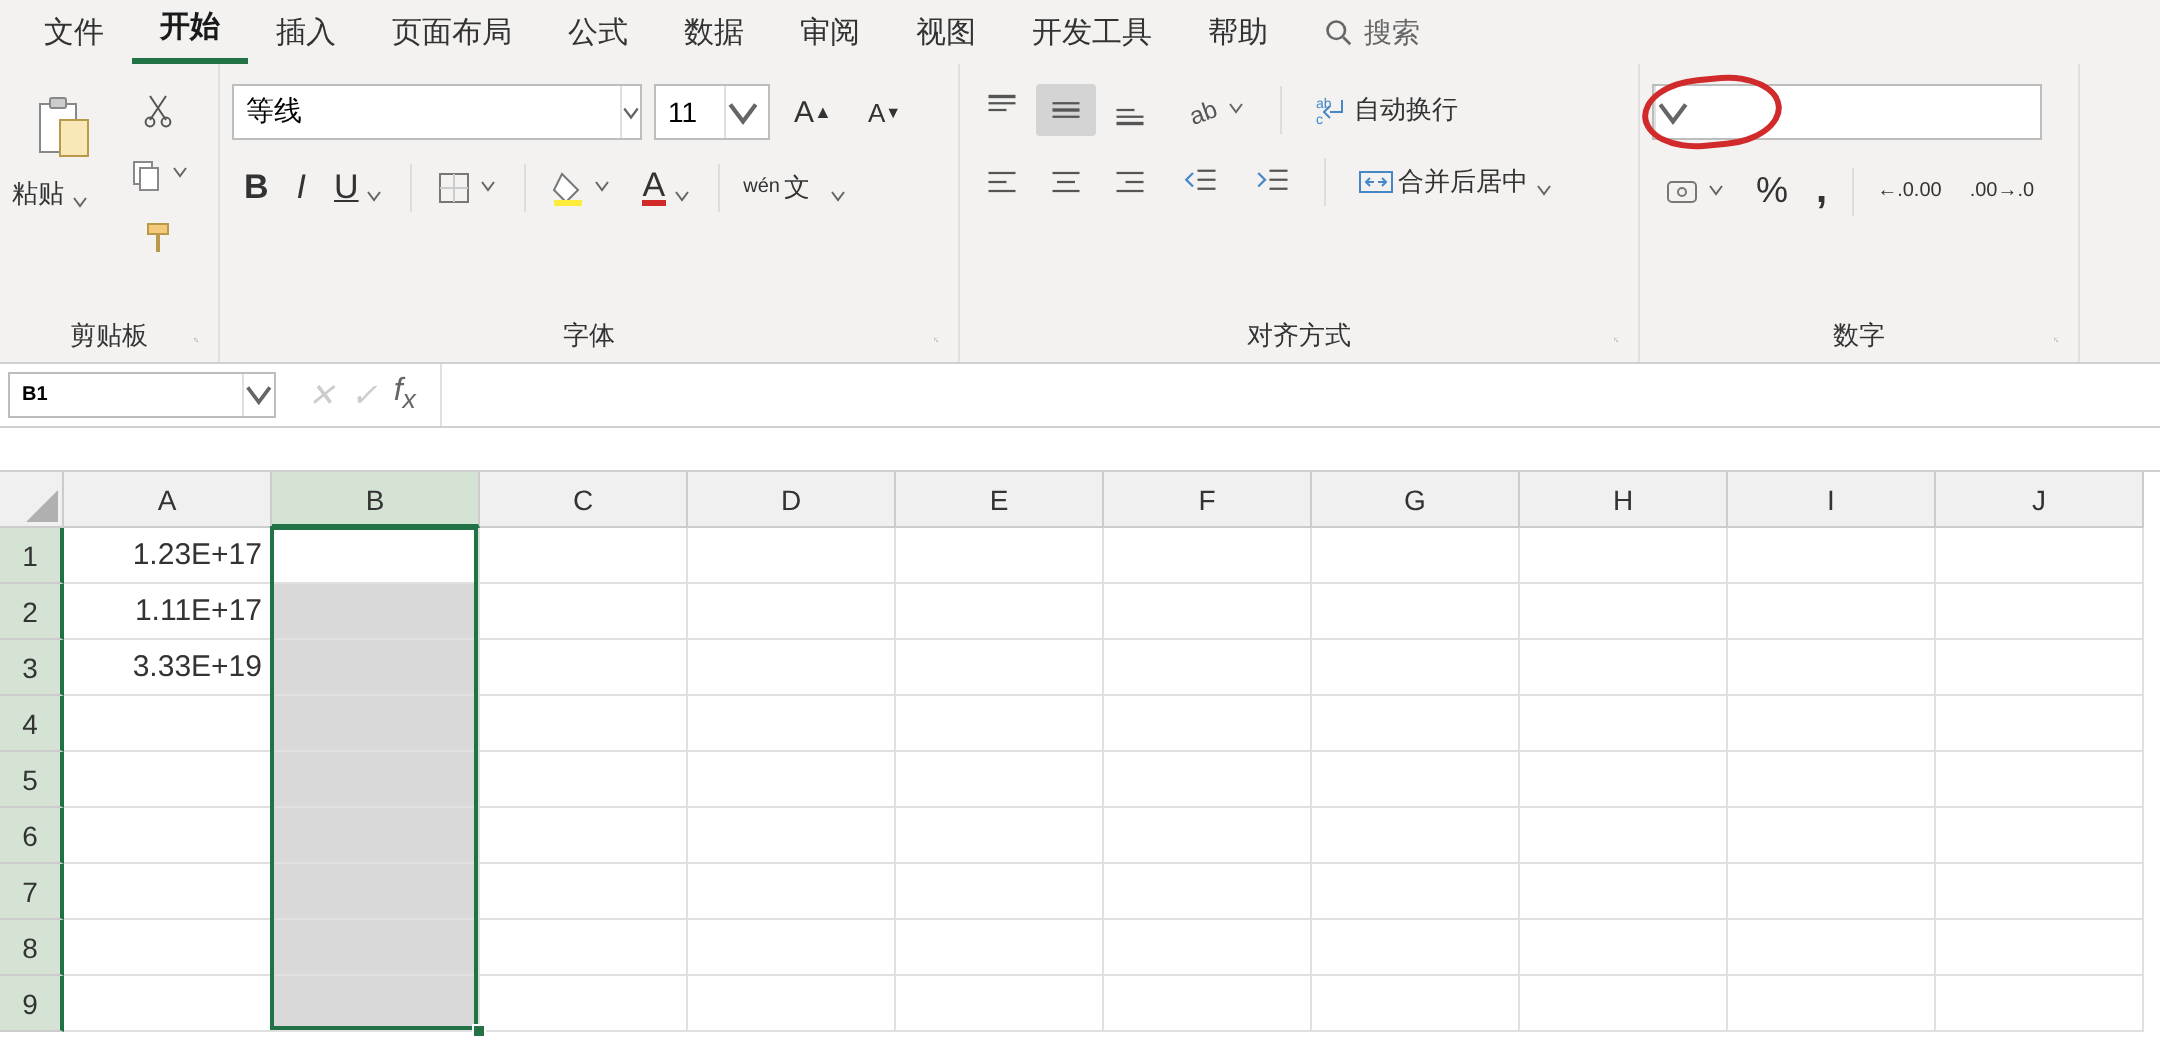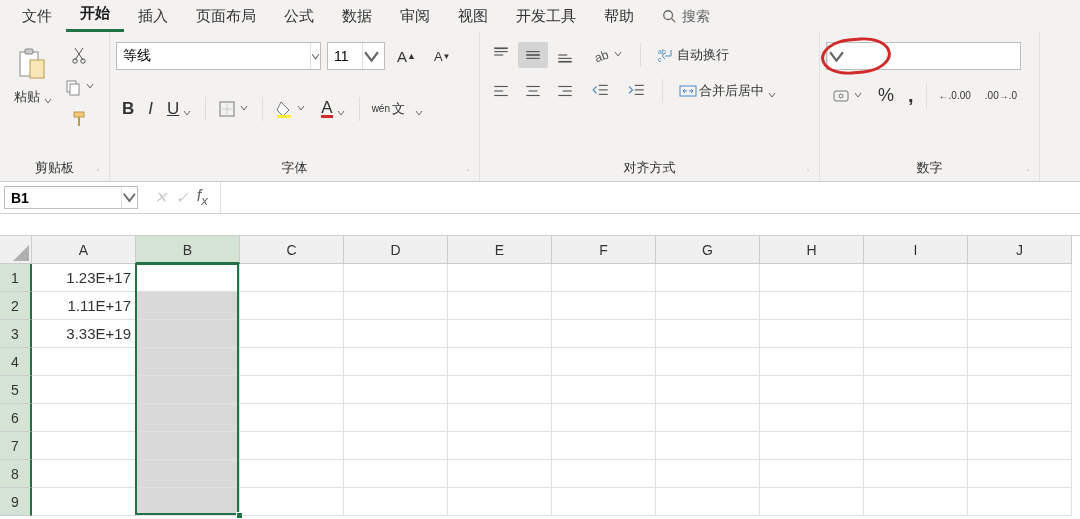--- a/index.html
+++ b/index.html
@@ -37,21 +37,21 @@
   .format-wrap { position: relative; }
   
   .align-cell { width: 30px; height: 26px; display: flex; align-items: center; justify-content: center; }
   .align-cell.sel { background: #d4d4d4; }
   
   .rtxt { font-size: 13px; }
   
   
   .barrow { height: 32px; display: flex; align-items: stretch; border-bottom: 1px solid #d0d0d0; }
   .namebox { width: 134px; border: 1px solid #bdbdbd; margin: 4px; display: flex; align-items: center; }
-  .namebox input { border: 0; outline: 0; width: 100%; padding: 0 6px; font-weight: bold; font-size: 14px; }
+  .namebox input { border: 0; outline: 0; width: 100%; padding: 0 6px; font-weight: bold; font-size: 10px; }
   .namebox .dd-a { width: 18px; border-left: 1px solid #e0e0e0; display: flex; align-items: center; justify-content: center; height: 100%; }
   .fbar-btns { display: flex; align-items: center; gap: 8px; padding: 0 12px; color: #bbb; }
   .fbar-btns span { font-style: italic; font-size: 16px; }
   .fx { font-style: italic; color: #666; font-size: 14px; }
   .fbar-input { flex: 1; border-left: 1px solid #e0e0e0; display: flex; align-items: center; padding: 0 8px; }
   .fbar-input input { border: 0; outline: 0; width: 100%; font-size: 14px; }
   
   
   .grid { display: grid; grid-template-columns: 32px repeat(10, 104px); grid-auto-rows: 28px; position: relative; }
   .corner { background: #f0f0f0; border-right: 1px solid #ccc; border-bottom: 1px solid #ccc; position: relative; }
@@ -85,21 +85,21 @@
           <line x1="11" y1="11" x2="15" y2="15" stroke="#666" stroke-width="1.5"></line>
         </svg></span>
     <span>搜索</span>
   </div>
 </div>
 
 <div class="ribbon">
 
   <div class="rgroup" style="width:110px">
     <div class="rgroup-body">
-      <div class="vstack" style="align-items:flex-end">
+      <div class="vstack" style="align-items:flex-start">
         <div class="btn icon32">
           <svg viewBox="0 0 36 36">
               <rect x="8" y="6" width="18" height="24" fill="#fff" stroke="#888"></rect>
               <rect x="13" y="3" width="8" height="5" rx="1" fill="#ccc" stroke="#888"></rect>
               <rect x="18" y="14" width="14" height="18" fill="#f9e7b8" stroke="#b89a4a"></rect>
             </svg>
         </div>
         <div class="hstack">
           <span class="rtxt">粘贴</span>
           <span class="dd"><svg viewBox="0 0 8 8">
@@ -136,21 +136,21 @@
     </div>
     <div class="rgroup-label">剪贴板</div>
     <div class="launcher btn">
         <svg viewBox="0 0 10 10">
           <path d="M1 1 H7 M1 1 V7 M4 4 L9 9 M6 9 H9 V6" stroke="#777" fill="none"></path>
         </svg>
       </div>
   </div>
 
   <div class="rgroup" style="width:370px">
-    <div class="rgroup-body vstack" style="gap:25px;width:100%">
+    <div class="rgroup-body vstack" style="gap:10px;width:100%">
       <div class="hstack" style="gap:6px">
         <div class="combo" style="width:205px">
           <input value="等线" style="">
           <div class="dd-a">
               <svg viewBox="0 0 8 8">
                 <path d="M1 2 L4 6 L7 2" fill="none" stroke="#666"></path>
               </svg>
             </div>
         </div>
         <div class="combo" style="width:58px">

